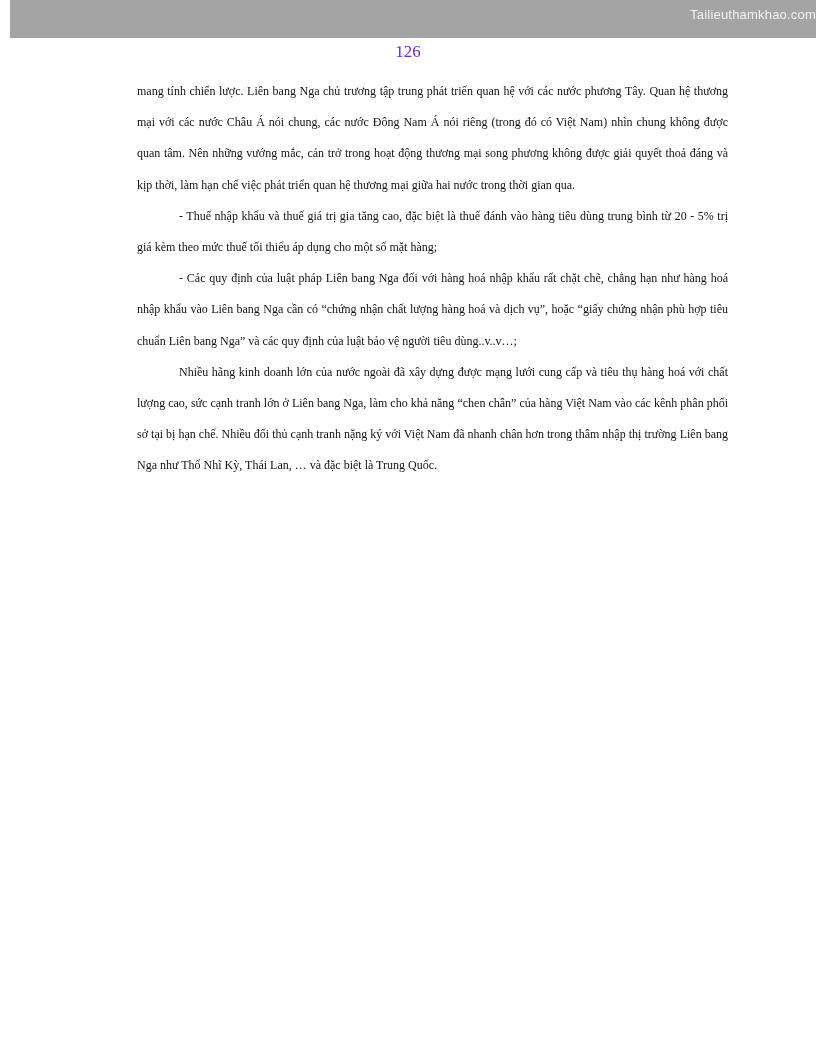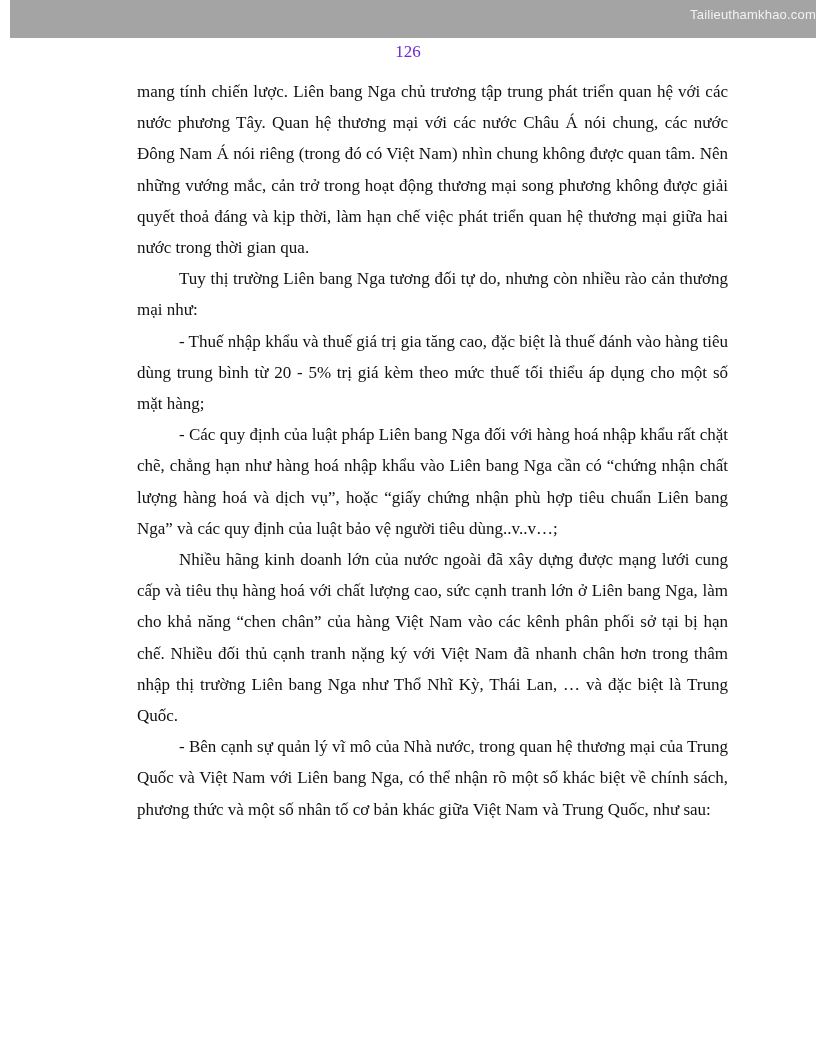--- a/index.html
+++ b/index.html
@@ -35,21 +35,21 @@
   }
   .page-number {
     margin-top: 42px;
     text-align: center;
     font-size: 17px;
     color: #6d28d9;
   }
   .doc-body {
     margin: 14px 88px 0 137px;
     width: 591px;
-    font-size: 17px;
+    font-size: 12px;
     line-height: 31.2px;
     color: #111111;
     text-align: justify;
   }
   .doc-body p {
     margin: 0;
     padding: 0;
   }
   .doc-body p.indent {
     text-indent: 42px;
@@ -59,18 +59,16 @@
 <body>
 
 <div class="header-bar">
   <span class="watermark">Tailieuthamkhao.com</span>
 </div>
 
 <div class="page-number">126</div>
 
 <div class="doc-body">
   <p>mang tính chiến lược. Liên bang Nga chủ trương tập trung phát triển quan hệ với các nước phương Tây. Quan hệ thương mại với các nước Châu Á nói chung, các nước Đông Nam Á nói riêng (trong đó có Việt Nam) nhìn chung không được quan tâm. Nên những vướng mắc, cản trở trong hoạt động thương mại song phương không được giải quyết thoả đáng và kịp thời, làm hạn chế việc phát triển quan hệ thương mại giữa hai nước trong thời gian qua.</p>
-  <p class="indent">Tuy thị trường Liên bang Nga tương đối tự do, nhưng còn nhiều rào cản thương mại như:</p>
   <p class="indent">- Thuế nhập khẩu và thuế giá trị gia tăng cao, đặc biệt là thuế đánh vào hàng tiêu dùng trung bình từ 20 - 5% trị giá kèm theo mức thuế tối thiểu áp dụng cho một số mặt hàng;</p>
   <p class="indent">- Các quy định của luật pháp Liên bang Nga đối với hàng hoá nhập khẩu rất chặt chẽ, chẳng hạn như hàng hoá nhập khẩu vào Liên bang Nga cần có “chứng nhận chất lượng hàng hoá và dịch vụ”, hoặc “giấy chứng nhận phù hợp tiêu chuẩn Liên bang Nga” và các quy định của luật bảo vệ người tiêu dùng..v..v…;</p>
   <p class="indent">Nhiều hãng kinh doanh lớn của nước ngoài đã xây dựng được mạng lưới cung cấp và tiêu thụ hàng hoá với chất lượng cao, sức cạnh tranh lớn ở Liên bang Nga, làm cho khả năng “chen chân” của hàng Việt Nam vào các kênh phân phối sở tại bị hạn chế. Nhiều đối thủ cạnh tranh nặng ký với Việt Nam đã nhanh chân hơn trong thâm nhập thị trường Liên bang Nga như Thổ Nhĩ Kỳ, Thái Lan, … và đặc biệt là Trung Quốc.</p>
-  <p class="indent">- Bên cạnh sự quản lý vĩ mô của Nhà nước, trong quan hệ thương mại của Trung Quốc và Việt Nam với Liên bang Nga, có thể nhận rõ một số khác biệt về chính sách, phương thức và một số nhân tố cơ bản khác giữa Việt Nam và Trung Quốc, như sau:</p>
 </div>
 
 </body></html>

